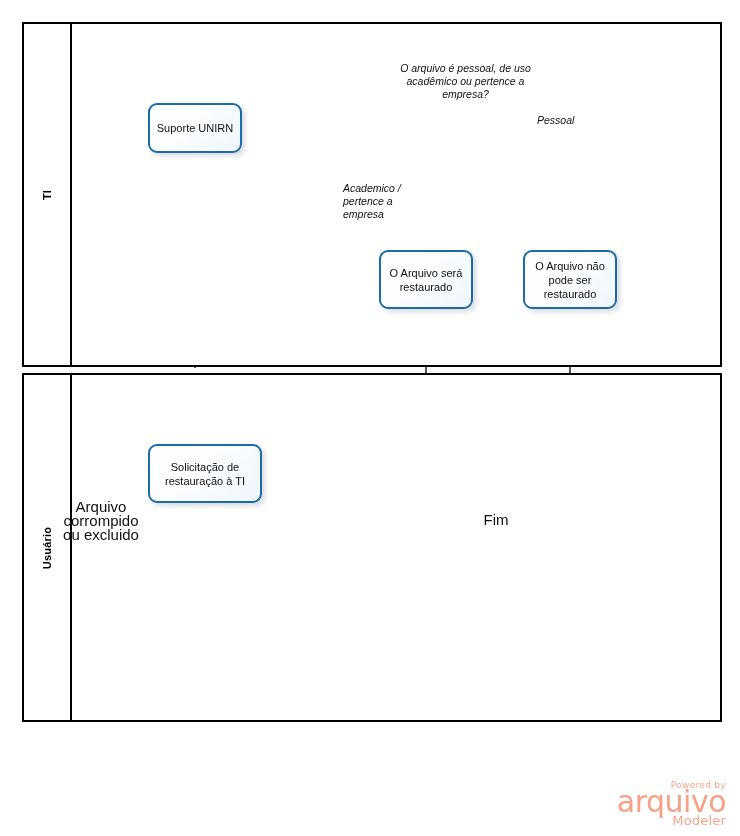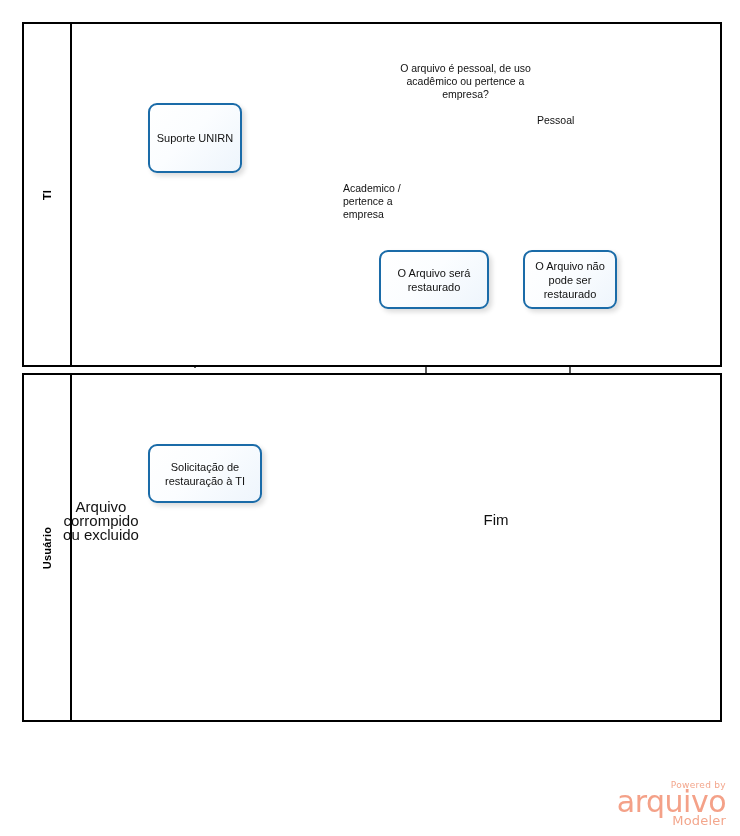--- a/index.html
+++ b/index.html
@@ -67,20 +67,21 @@
     text-align: center;
     font-size: 15px;
     color: #111111;
     line-height: 14px;
   }
   .flow-label {
     position: absolute;
     font-size: 10.5px;
     color: #111111;
     line-height: 13px;
+    font-style: italic;
   }
   .flow-label.center { text-align: center; }
   .logo {
     position: absolute;
     right: 14px;
     bottom: 8px;
     width: 120px;
     text-align: right;
     user-select: none;
   }
@@ -194,25 +195,25 @@
       <span class="lane-label">TI</span>
     </div>
   </div>
 
   <div class="pool" style="left:22px; top:373px; width:700px; height:349px;">
     <div class="lane-header">
       <span class="lane-label">Usuário</span>
     </div>
   </div>
 
-  <div class="task" style="left:148px; top:103px; width:94px; height:70px;">
+  <div class="task" style="left:148px; top:103px; width:94px; height:50px;">
     <span class="task-text">Suporte UNIRN</span>
   </div>
 
-  <div class="task" style="left:379px; top:250px; width:110px; height:59px;">
+  <div class="task" style="left:379px; top:250px; width:94px; height:59px;">
     <span class="task-text">O Arquivo será restaurado</span>
   </div>
 
   <div class="task" style="left:523px; top:250px; width:94px; height:59px;">
     <span class="task-text">O Arquivo não pode ser restaurado</span>
   </div>
 
   <div class="task" style="left:148px; top:444px; width:114px; height:59px;">
     <span class="task-text">Solicitação de restauração à TI</span>
   </div>

